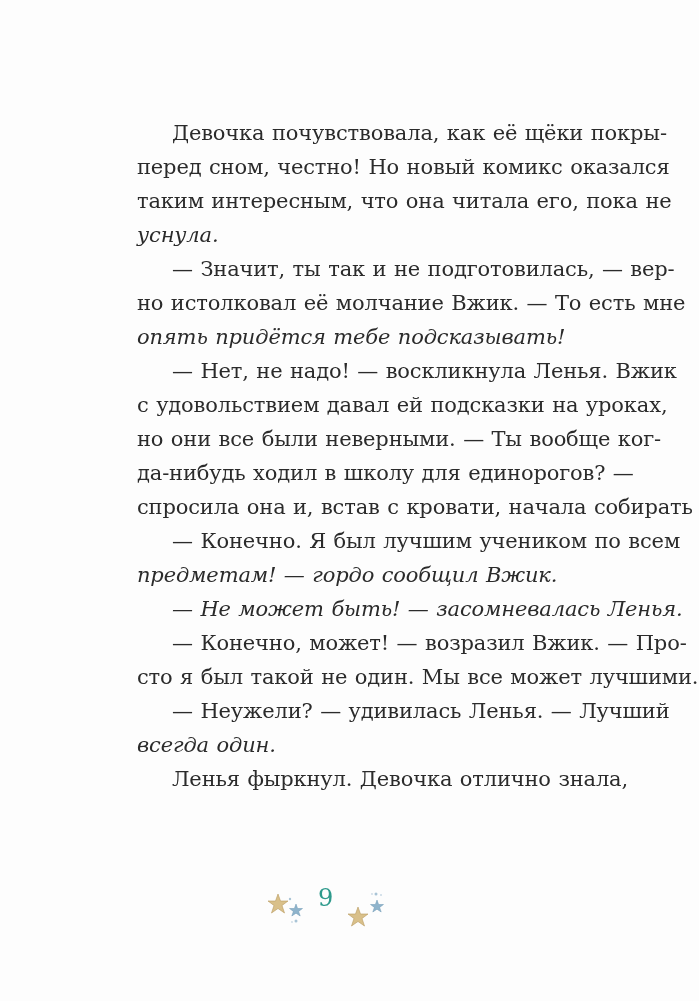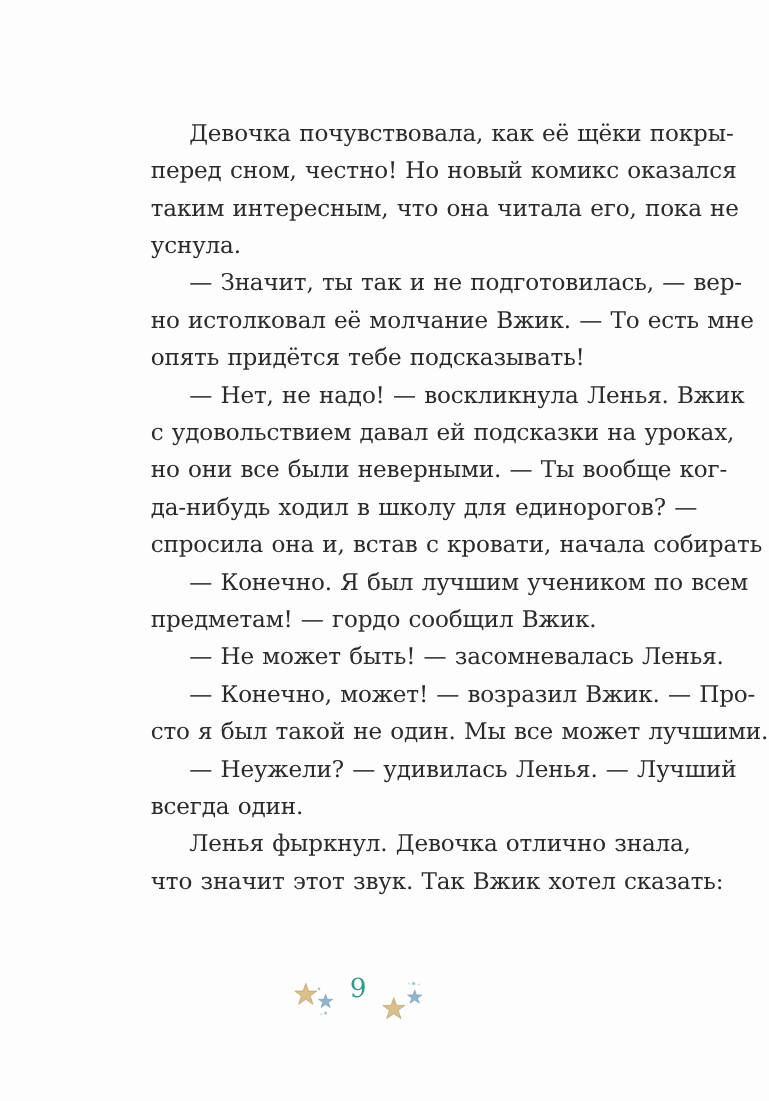--- a/index.html
+++ b/index.html
@@ -10,21 +10,21 @@
     body {
       width: 699px;
       height: 1001px;
       position: relative;
       overflow: hidden;
       background: #fdfdfd;
     }
     .page {
       position: absolute;
       left: 102px;
-      top: 104px;
+      top: 116px;
       width: 482px;
     }
     .para {
       margin: 0;
       font-family: "DejaVu Serif", "Liberation Serif", serif;
       font-size: 21px;
       line-height: 34px;
       color: #2b2b2b;
       text-align: justify;
       text-align-last: left;
@@ -35,20 +35,21 @@
     }
     .line {
       display: block;
       height: 34px;
       white-space: nowrap;
       text-align: justify;
       text-align-last: justify;
     }
     .line.last {
       text-align-last: left;
+      font-style: italic;
     }
     .line.indent {
       padding-left: 35px;
     }
     .para-block { display: block; }
 
     .footer {
       position: absolute;
       left: 0;
       top: 878px;
@@ -107,21 +108,20 @@
     <span class="line">сто я был такой не один. Мы все может лучшими.</span>
   </div>
 
   <div class="para-block para">
     <span class="line indent">— Неужели? — удивилась Ленья. — Лучший</span>
     <span class="line last">всегда один.</span>
   </div>
 
   <div class="para-block para">
     <span class="line indent">Ленья фыркнул. Девочка отлично знала,</span>
-    <span class="line">что значит этот звук. Так Вжик хотел сказать:</span>
   </div>
 </div>
 
 <div class="footer">
 
   <svg class="star" style="left:266px; top:12px;" width="50" height="40" viewBox="0 0 50 40">
     <polygon points="12,4 14.5,11 22,11 16,15.5 18.5,23 12,18.5 5.5,23 8,15.5 2,11 9.5,11" fill="#d9c08a" stroke="#b89a60" stroke-width="0.6"></polygon>
     <polygon points="30,14 31.6,18.5 36.5,18.5 32.6,21.4 34.2,26 30,23.2 25.8,26 27.4,21.4 23.5,18.5 28.4,18.5" fill="#8fb4cc" stroke="#6f98b4" stroke-width="0.5"></polygon>
     <circle cx="24" cy="9" r="1.2" fill="#a9c4d6"></circle>
     <circle cx="30" cy="31" r="1.5" fill="#a9c4d6"></circle>

